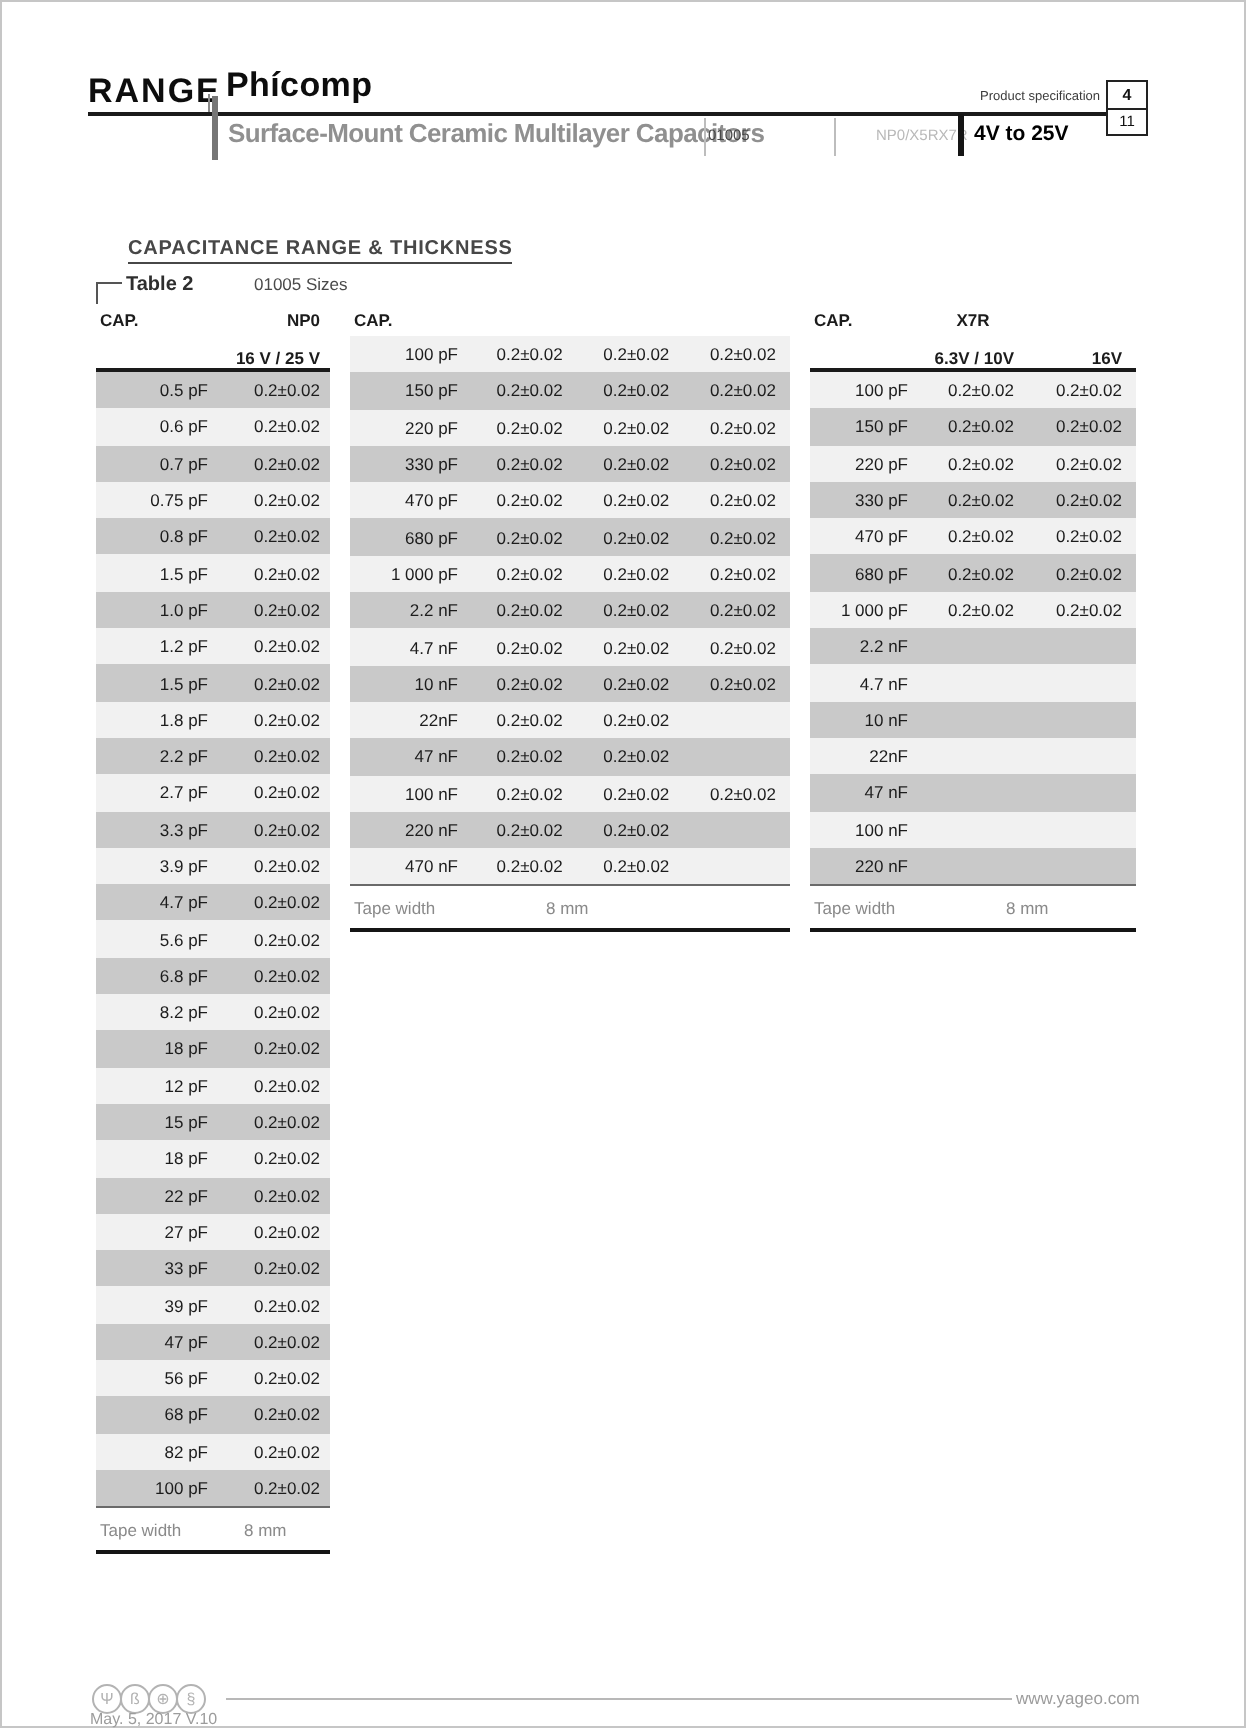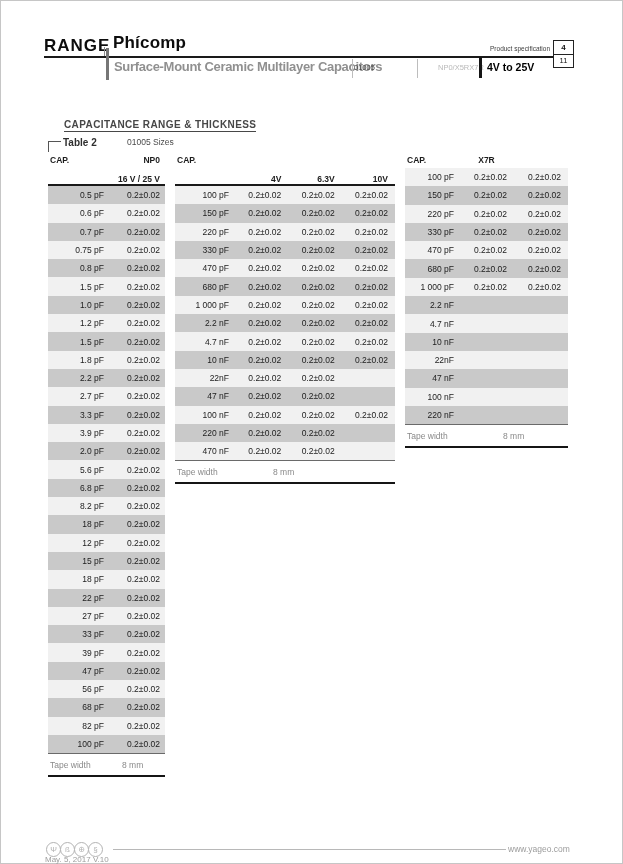--- a/index.html
+++ b/index.html
@@ -153,21 +153,21 @@
       </div>
       <div class="row">
         <div class="cap">3.3 pF</div>
         <div class="val">0.2±0.02</div>
       </div>
       <div class="row">
         <div class="cap">3.9 pF</div>
         <div class="val">0.2±0.02</div>
       </div>
       <div class="row">
-        <div class="cap">2.0 pF</div>
+        <div class="cap">4.7 pF</div>
         <div class="val">0.2±0.02</div>
       </div>
       <div class="row">
         <div class="cap">5.6 pF</div>
         <div class="val">0.2±0.02</div>
       </div>
       <div class="row">
         <div class="cap">6.8 pF</div>
         <div class="val">0.2±0.02</div>
       </div>
@@ -229,26 +229,20 @@
       </div>
     </div>
     <div class="tape">
       <div class="tlabel">Tape width</div>
       <div class="tval">8 mm</div>
     </div>
   </div>
 <div class="cap-table t-x5r">
     <div class="h1">
       <div class="cap-h">CAP.</div>
-    </div>
-    <div class="h2">
-      <div class="capsp"></div>
-      <div class="vcell">4V</div>
-      <div class="vcell">6.3V</div>
-      <div class="vcell">10V</div>
     </div>
     <div class="rows">
       <div class="row">
         <div class="cap">100 pF</div>
         <div class="val">0.2±0.02</div>
         <div class="val">0.2±0.02</div>
         <div class="val">0.2±0.02</div>
       </div>
       <div class="row">
         <div class="cap">150 pF</div>
@@ -337,20 +331,25 @@
     </div>
     <div class="tape">
       <div class="tlabel">Tape width</div>
       <div class="tval">8 mm</div>
     </div>
   </div>
 <div class="cap-table t-x7r">
     <div class="h1">
       <div class="cap-h">CAP.</div>
       <div class="tname">X7R</div>
+    </div>
+    <div class="h2">
+      <div class="capsp"></div>
+      <div class="vcell">6.3V / 10V</div>
+      <div class="vcell">16V</div>
     </div>
     <div class="rows">
       <div class="row">
         <div class="cap">100 pF</div>
         <div class="val">0.2±0.02</div>
         <div class="val">0.2±0.02</div>
       </div>
       <div class="row">
         <div class="cap">150 pF</div>
         <div class="val">0.2±0.02</div>

